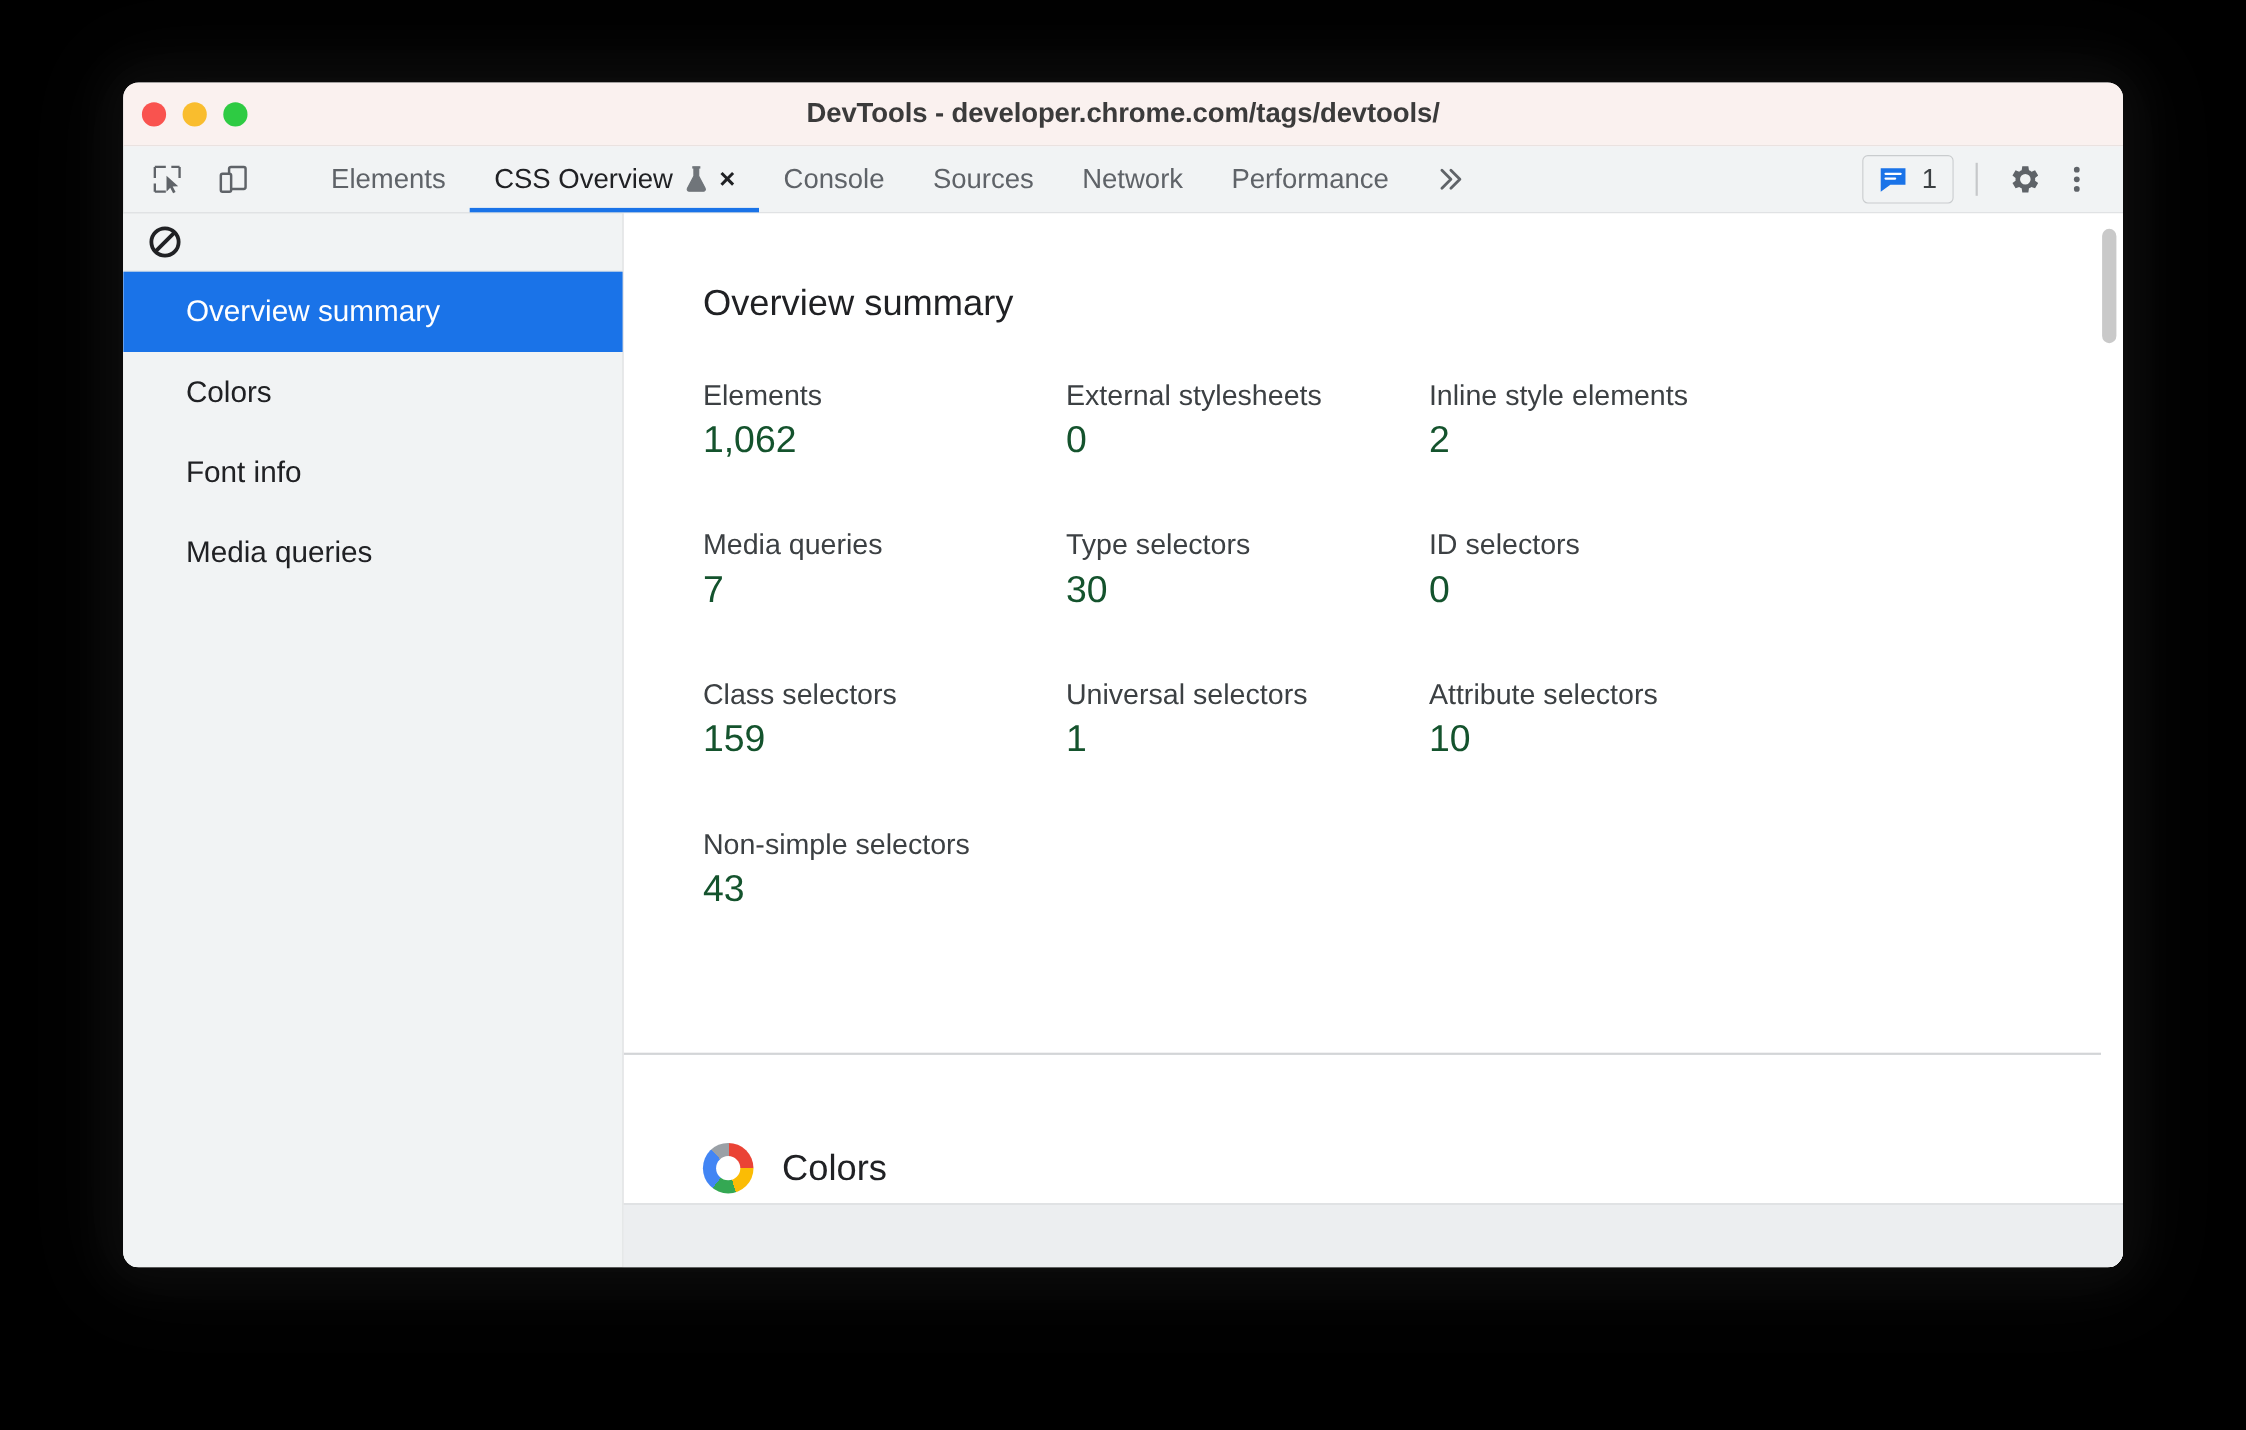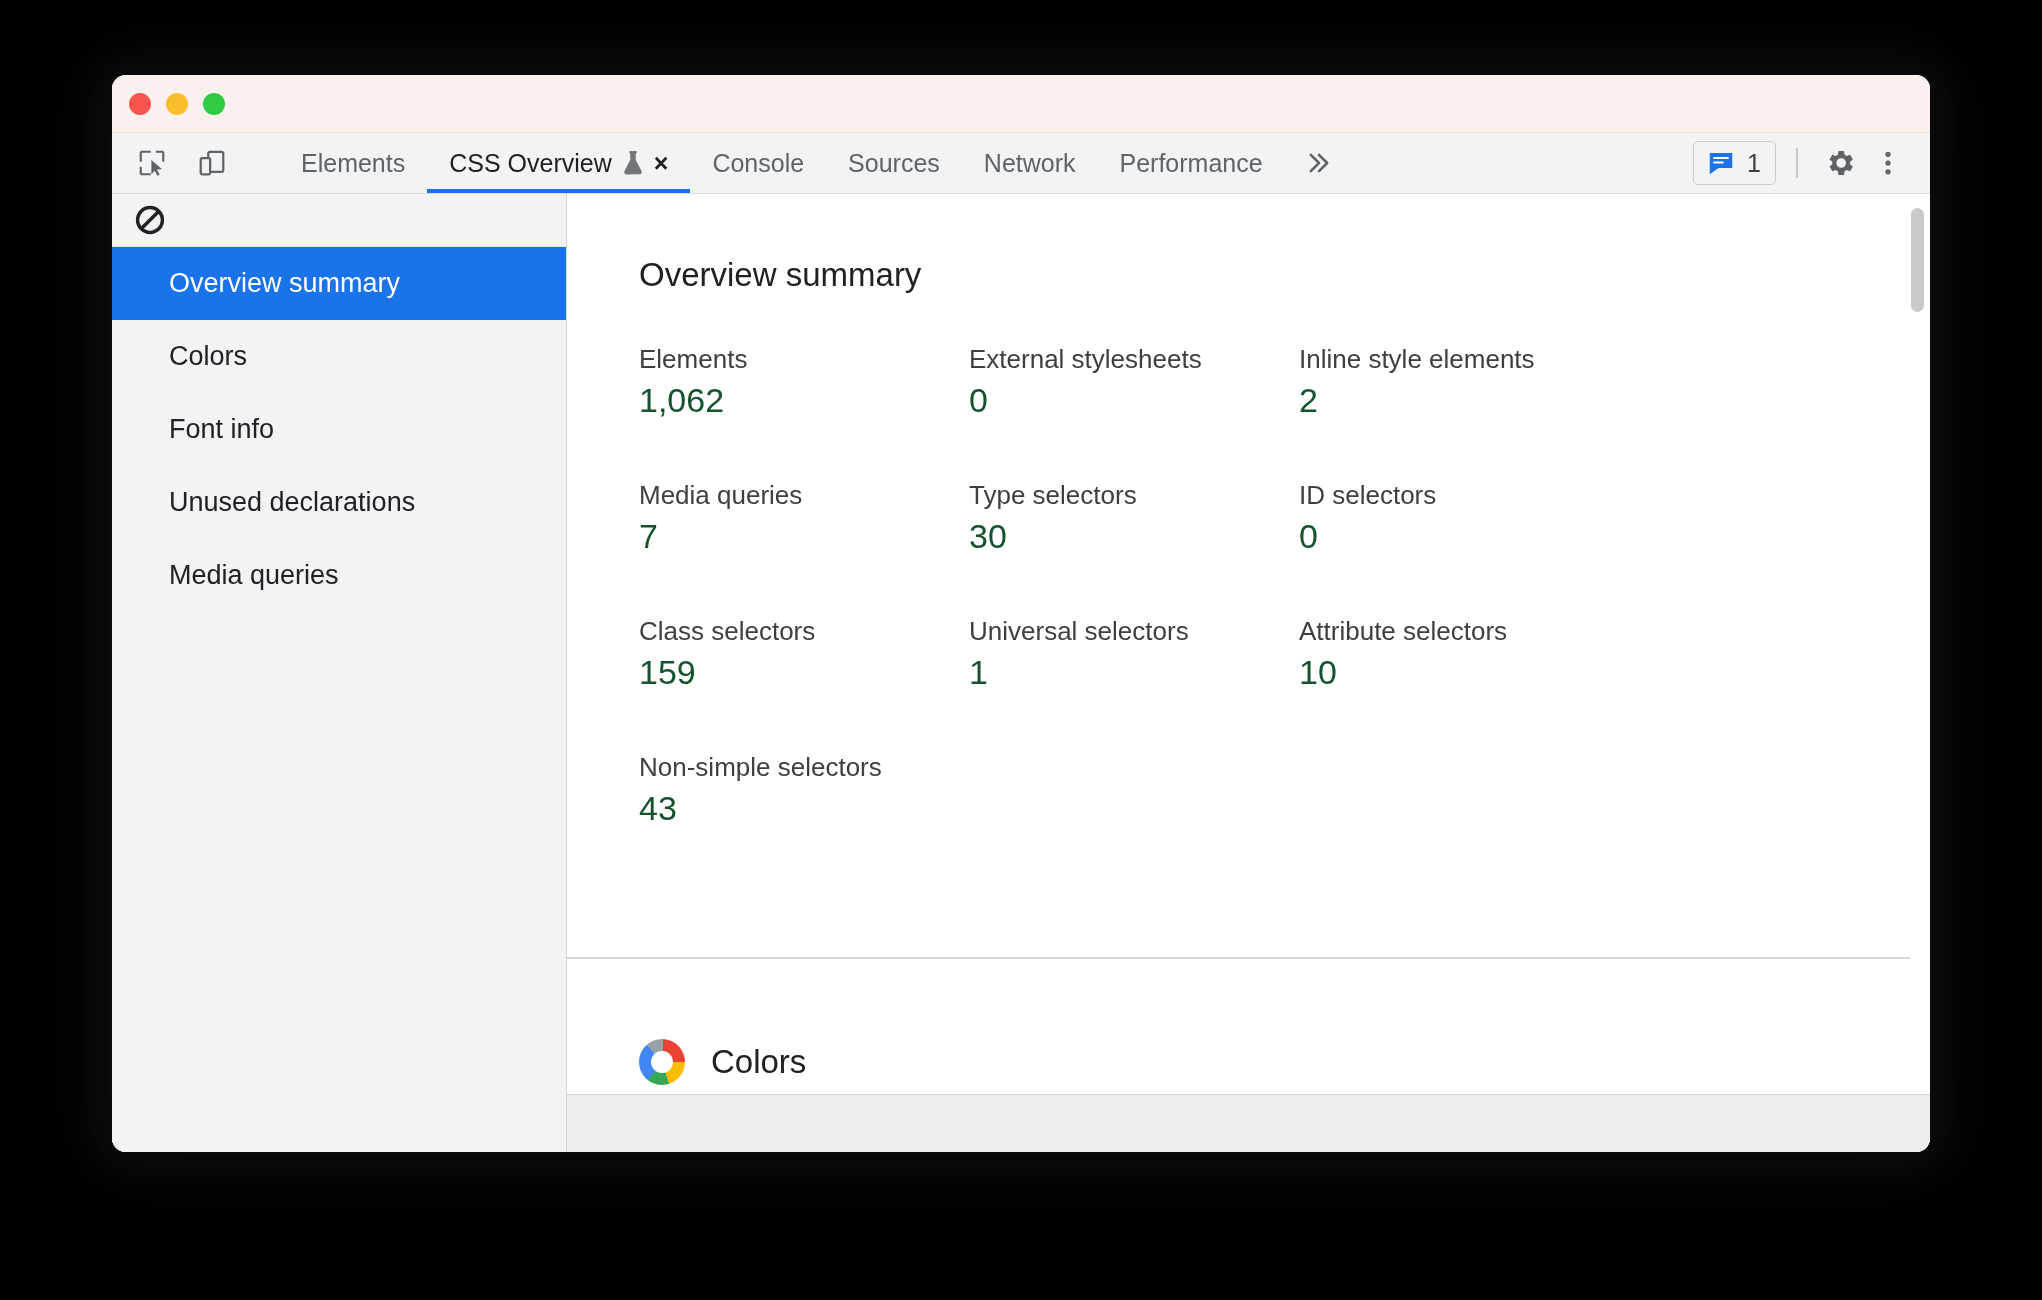--- a/index.html
+++ b/index.html
@@ -294,20 +294,21 @@
 <div id="root">
 
   <div class="window">
 
     <div class="titlebar">
       <div class="traffic">
         <div class="light red"></div>
         <div class="light yellow"></div>
         <div class="light green"></div>
       </div>
+      <div class="window-title">DevTools - developer.chrome.com/tags/devtools/</div>
     </div>
 
     <div class="tabstrip">
 
       <div class="tb-icons">
         <div class="tb-btn">
           <svg width="30" height="30" viewBox="0 0 24 24">
             <path d="M3 3 h8 M3 3 v8 M21 3 h-6 M21 3 v8 M3 21 h8 M3 21 v-6" stroke="#5f6368" stroke-width="1.7" fill="none"></path>
             <path d="M11.5 9.5 L11.5 21 L14.2 18.1 L16.3 22.2 L18.1 21.3 L16 17.2 L20 17 Z" fill="#5f6368"></path>
           </svg>
@@ -398,23 +399,20 @@
         <div class="side-item active">
           <span>Overview summary</span>
         </div>
         <div class="side-item">
           <span>Colors</span>
         </div>
         <div class="side-item">
           <span>Font info</span>
         </div>
         <div class="side-item">
-          <span>Unused declarations</span>
-        </div>
-        <div class="side-item">
           <span>Media queries</span>
         </div>
       </div>
 
       <div class="content">
         <div class="content-inner">
           <div class="section-title">Overview summary</div>
 
           <div class="grid">
             <div class="cell">

